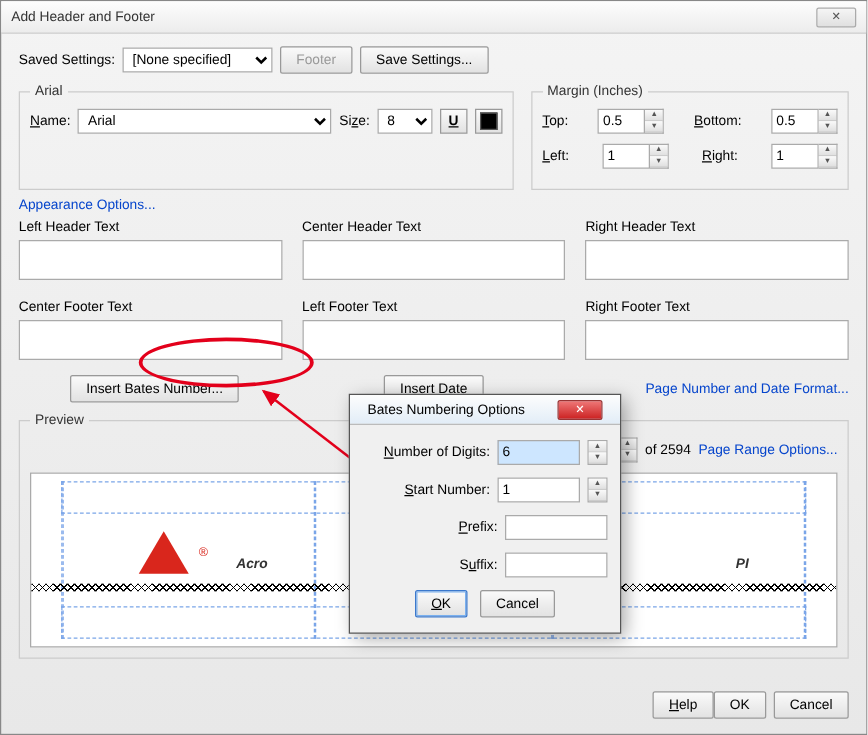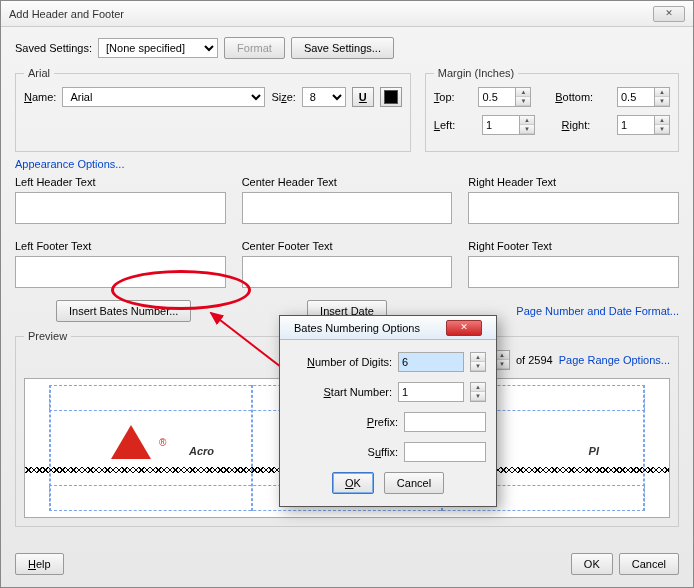--- a/index.html
+++ b/index.html
@@ -24,21 +24,21 @@
 .color-sw{width:14px;height:14px;background:#000;border:1px solid #555}
 .spinner{display:inline-flex}
 .spinner input{width:38px;height:20px}
 .spin-btns{display:flex;flex-direction:column;border:1px solid #aaa;border-left:none}
 .spin-btns span{width:14px;height:9px;background:linear-gradient(#fafafa,#e0e0e0);font-size:6px;text-align:center;line-height:9px;color:#555;border-bottom:1px solid #ccc}
 .preview-area{border:1px solid #aaa;height:140px;background:#fff;margin-top:6px;position:relative;overflow:hidden}
 .pg-dashed{position:absolute;border:1px dashed #7aa5e8}
 .zig{position:absolute;left:0;right:0;height:6px;background:repeating-linear-gradient(135deg,#000 0 1px,transparent 1px 4px),repeating-linear-gradient(45deg,#000 0 1px,transparent 1px 4px)}
 .adobe-logo{position:absolute;font-family:Georgia,serif;font-size:34px;font-weight:bold;font-style:italic;color:#333}
 .red-tri{position:absolute;width:0;height:0;border-left:20px solid transparent;border-right:20px solid transparent;border-bottom:34px solid #d9261c}
-.footer-btns{position:absolute;bottom:12px;left:14px;right:14px;display:flex;justify-content:space-between}
+.footer-btns{position:absolute;bottom:12px;left:0;right:14px;display:flex;justify-content:flex-end}
 .footer-btns .right{display:flex;gap:6px}
 
 .anno-ellipse{position:absolute;border:3px solid #e3001b;border-radius:50%;pointer-events:none}
 
 .anno-arrow{position:absolute;pointer-events:none}
 
 .subdlg{position:absolute;width:218px;border:1px solid #555;background:#f0f0f0;box-shadow:4px 4px 14px rgba(0,0,0,.35);z-index:10}
 .subdlg .sd-title{height:24px;background:linear-gradient(#fdfdfd,#e2edf7);border-bottom:1px solid #bbb;display:flex;align-items:center;justify-content:space-between;padding:0 14px}
 .subdlg .sd-title .x{width:36px;height:16px;background:linear-gradient(#e77,#c22);border:1px solid #933;border-radius:2px;color:#fff;text-align:center;font-size:9px;line-height:13px}
 .sd-body{padding:12px 10px}
@@ -57,21 +57,21 @@
     <span>Add Header and Footer</span>
     <div class="close-x">✕</div>
   </div>
   <div class="body">
 
     <div class="row">
       <span class="lbl">Saved Settings:</span>
       <select style="width:120px">
         <option>[None specified]</option>
       </select>
-      <button class="btn" disabled="">Format</button>
+      <button class="btn" disabled="">Footer</button>
       <button class="btn">Save Settings...</button>
     </div>
 
     <div style="display:flex;gap:14px">
       <fieldset style="flex:1.6">
         <legend>Arial</legend>
         <div class="row">
           <span class="lbl"><span class="under">N</span>ame:</span>
           <select style="flex:1"><option>Arial</option></select>
           <span class="lbl">Si<span class="under">z</span>e:</span>
@@ -124,22 +124,22 @@
         </div>
       </fieldset>
     </div>
 
     <a class="link">Appearance Options...</a>
 
     <div class="hf-grid">
       <div class="hf-col"><div class="hl">Left Header Text</div><input type="text" style=""></div>
       <div class="hf-col"><div class="hl">Center Header Text</div><input type="text" style=""></div>
       <div class="hf-col"><div class="hl">Right Header Text</div><input type="text" style=""></div>
+      <div class="hf-col"><div class="hl">Center Footer Text</div><input type="text" style=""></div>
       <div class="hf-col"><div class="hl">Left Footer Text</div><input type="text" style=""></div>
-      <div class="hf-col"><div class="hl">Center Footer Text</div><input type="text" style=""></div>
       <div class="hf-col"><div class="hl">Right Footer Text</div><input type="text" style=""></div>
     </div>
 
     <div class="row" style="margin-top:12px;justify-content:flex-end">
       <div style="width:33%;text-align:center"><button class="btn">Insert Bates Number...</button></div>
       <div style="width:33%;text-align:center"><button class="btn">Insert Date</button></div>
       <div style="width:33%;text-align:right"><a class="link">Page Number and Date Format...</a></div>
     </div>
 
     <fieldset>

